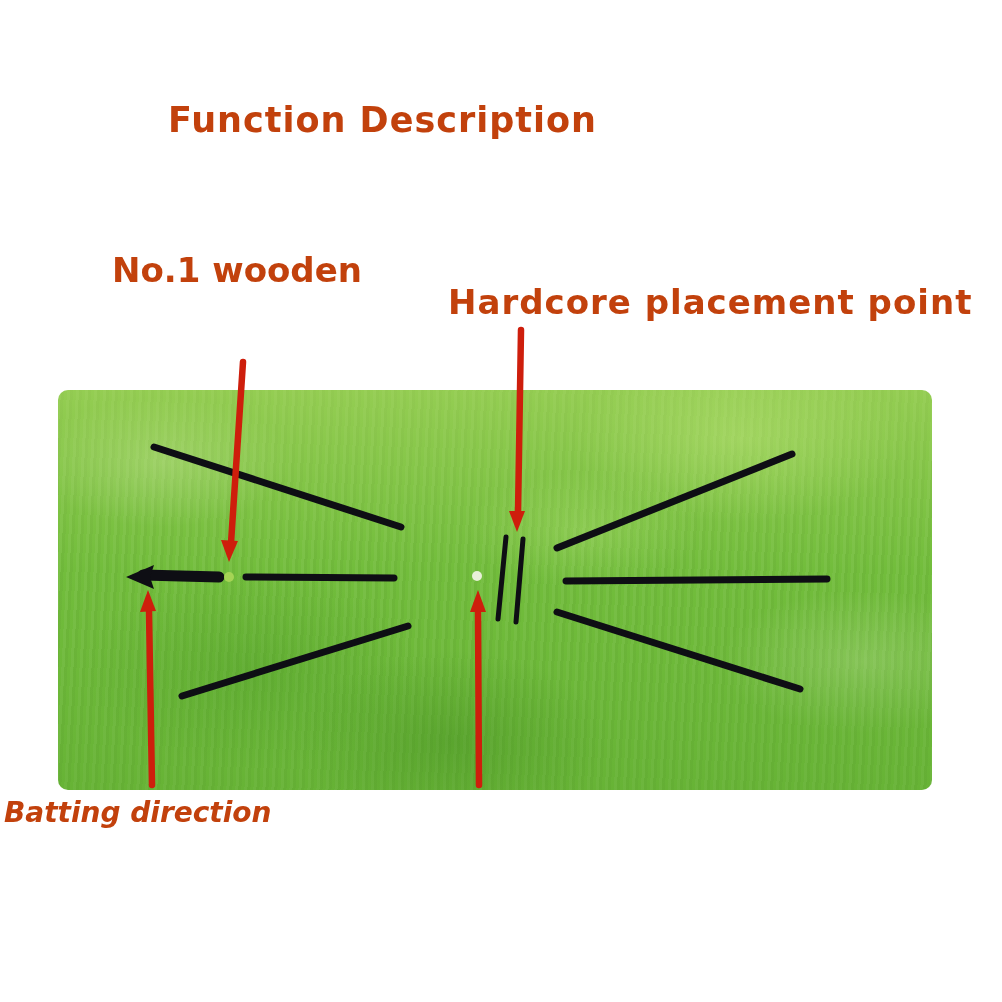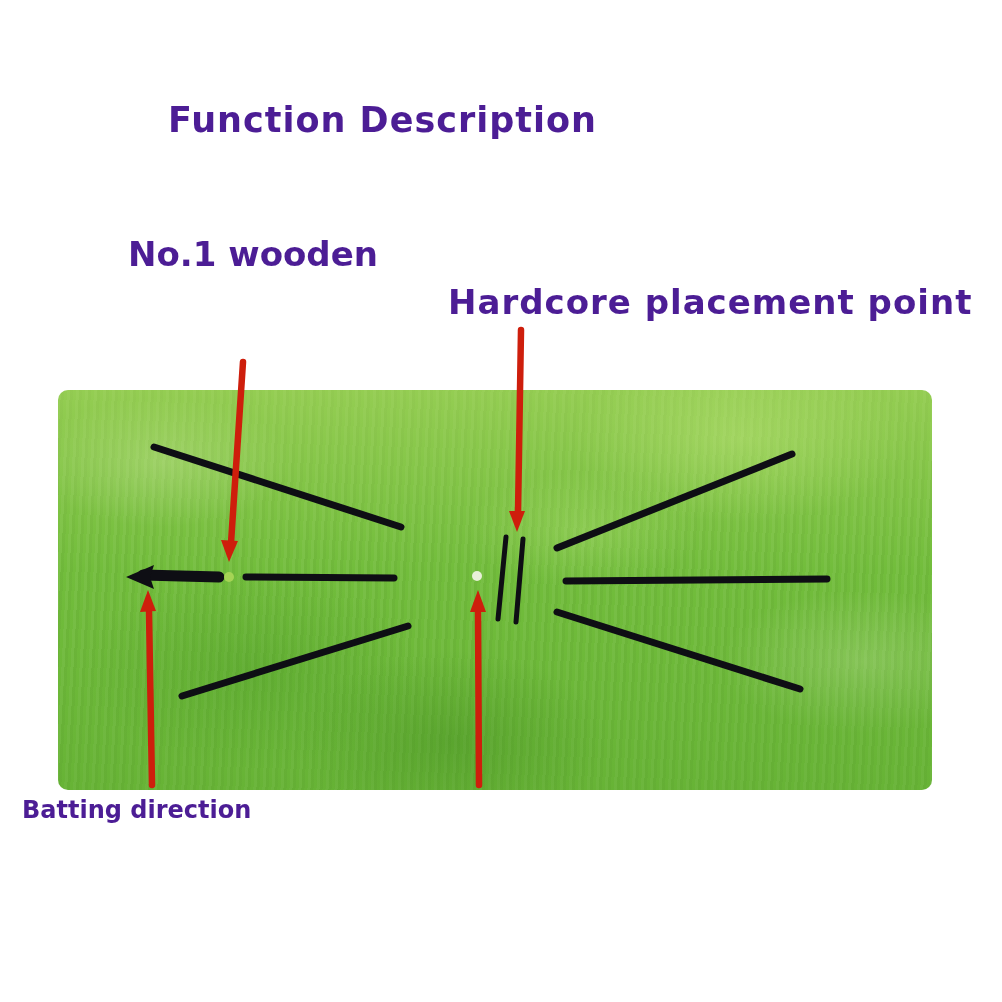--- a/index.html
+++ b/index.html
@@ -7,41 +7,41 @@
     padding: 0;
     background: #ffffff;
   }
   .canvas {
     position: relative;
     width: 1002px;
     height: 1002px;
     background: #ffffff;
     overflow: hidden;
     font-family: "DejaVu Sans", sans-serif;
-    color: #4c1d95;
+    color: #c2410c;
   }
   .title {
     position: absolute;
     left: 168px;
     top: 100px;
     margin: 0;
     font-size: 35px;
     font-weight: 700;
     letter-spacing: 1px;
     white-space: nowrap;
   }
   .label {
     position: absolute;
     font-weight: 700;
     white-space: nowrap;
   }
-  .label-tee-1 { left: 112px; top: 234px; font-size: 34px; margin-left: 16px; }
+  .label-tee-1 { left: 112px; top: 250px; font-size: 34px; }
   .label-tee-2 { left: 112px; top: 316px; font-size: 34px; }
   .label-hardcore { left: 448px; top: 282px; font-size: 34px; letter-spacing: 1px; }
-  .label-batting { left: 22px; top: 796px; font-size: 24px; }
+  .label-batting { left: 4px; top: 796px; font-size: 28px; font-style: italic; }
   .label-ball { left: 402px; top: 796px; font-size: 36px; }
 
   .mat {
     position: absolute;
     left: 58px;
     top: 390px;
     width: 874px;
     height: 400px;
     border-radius: 10px;
     background-color: #72bd3c;

